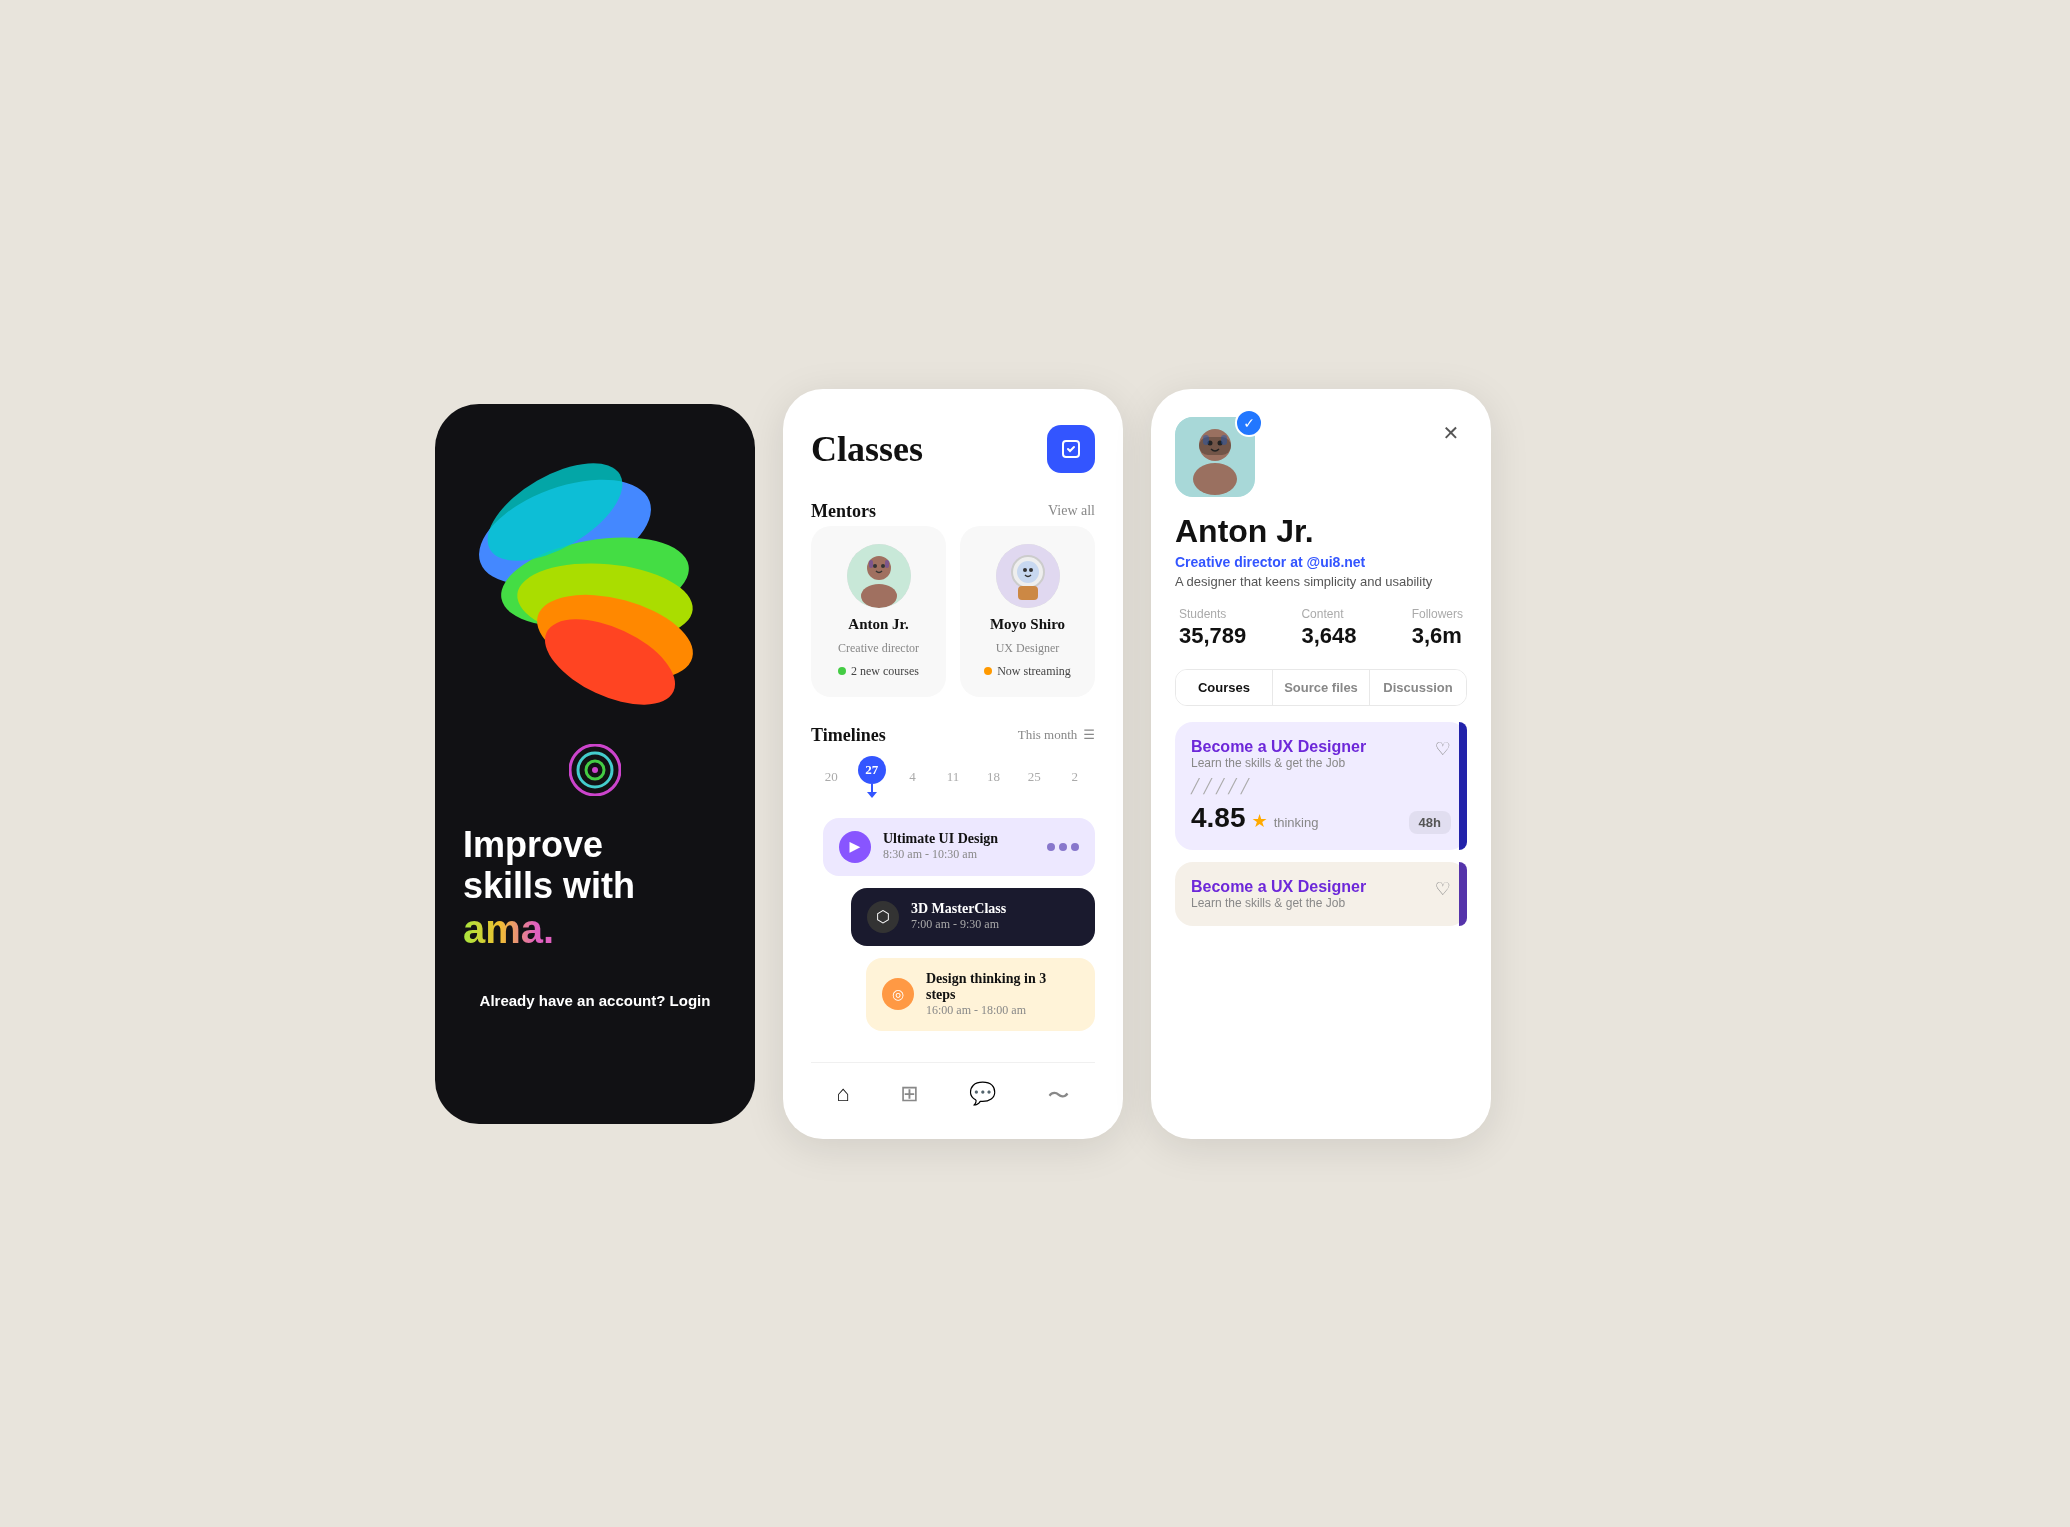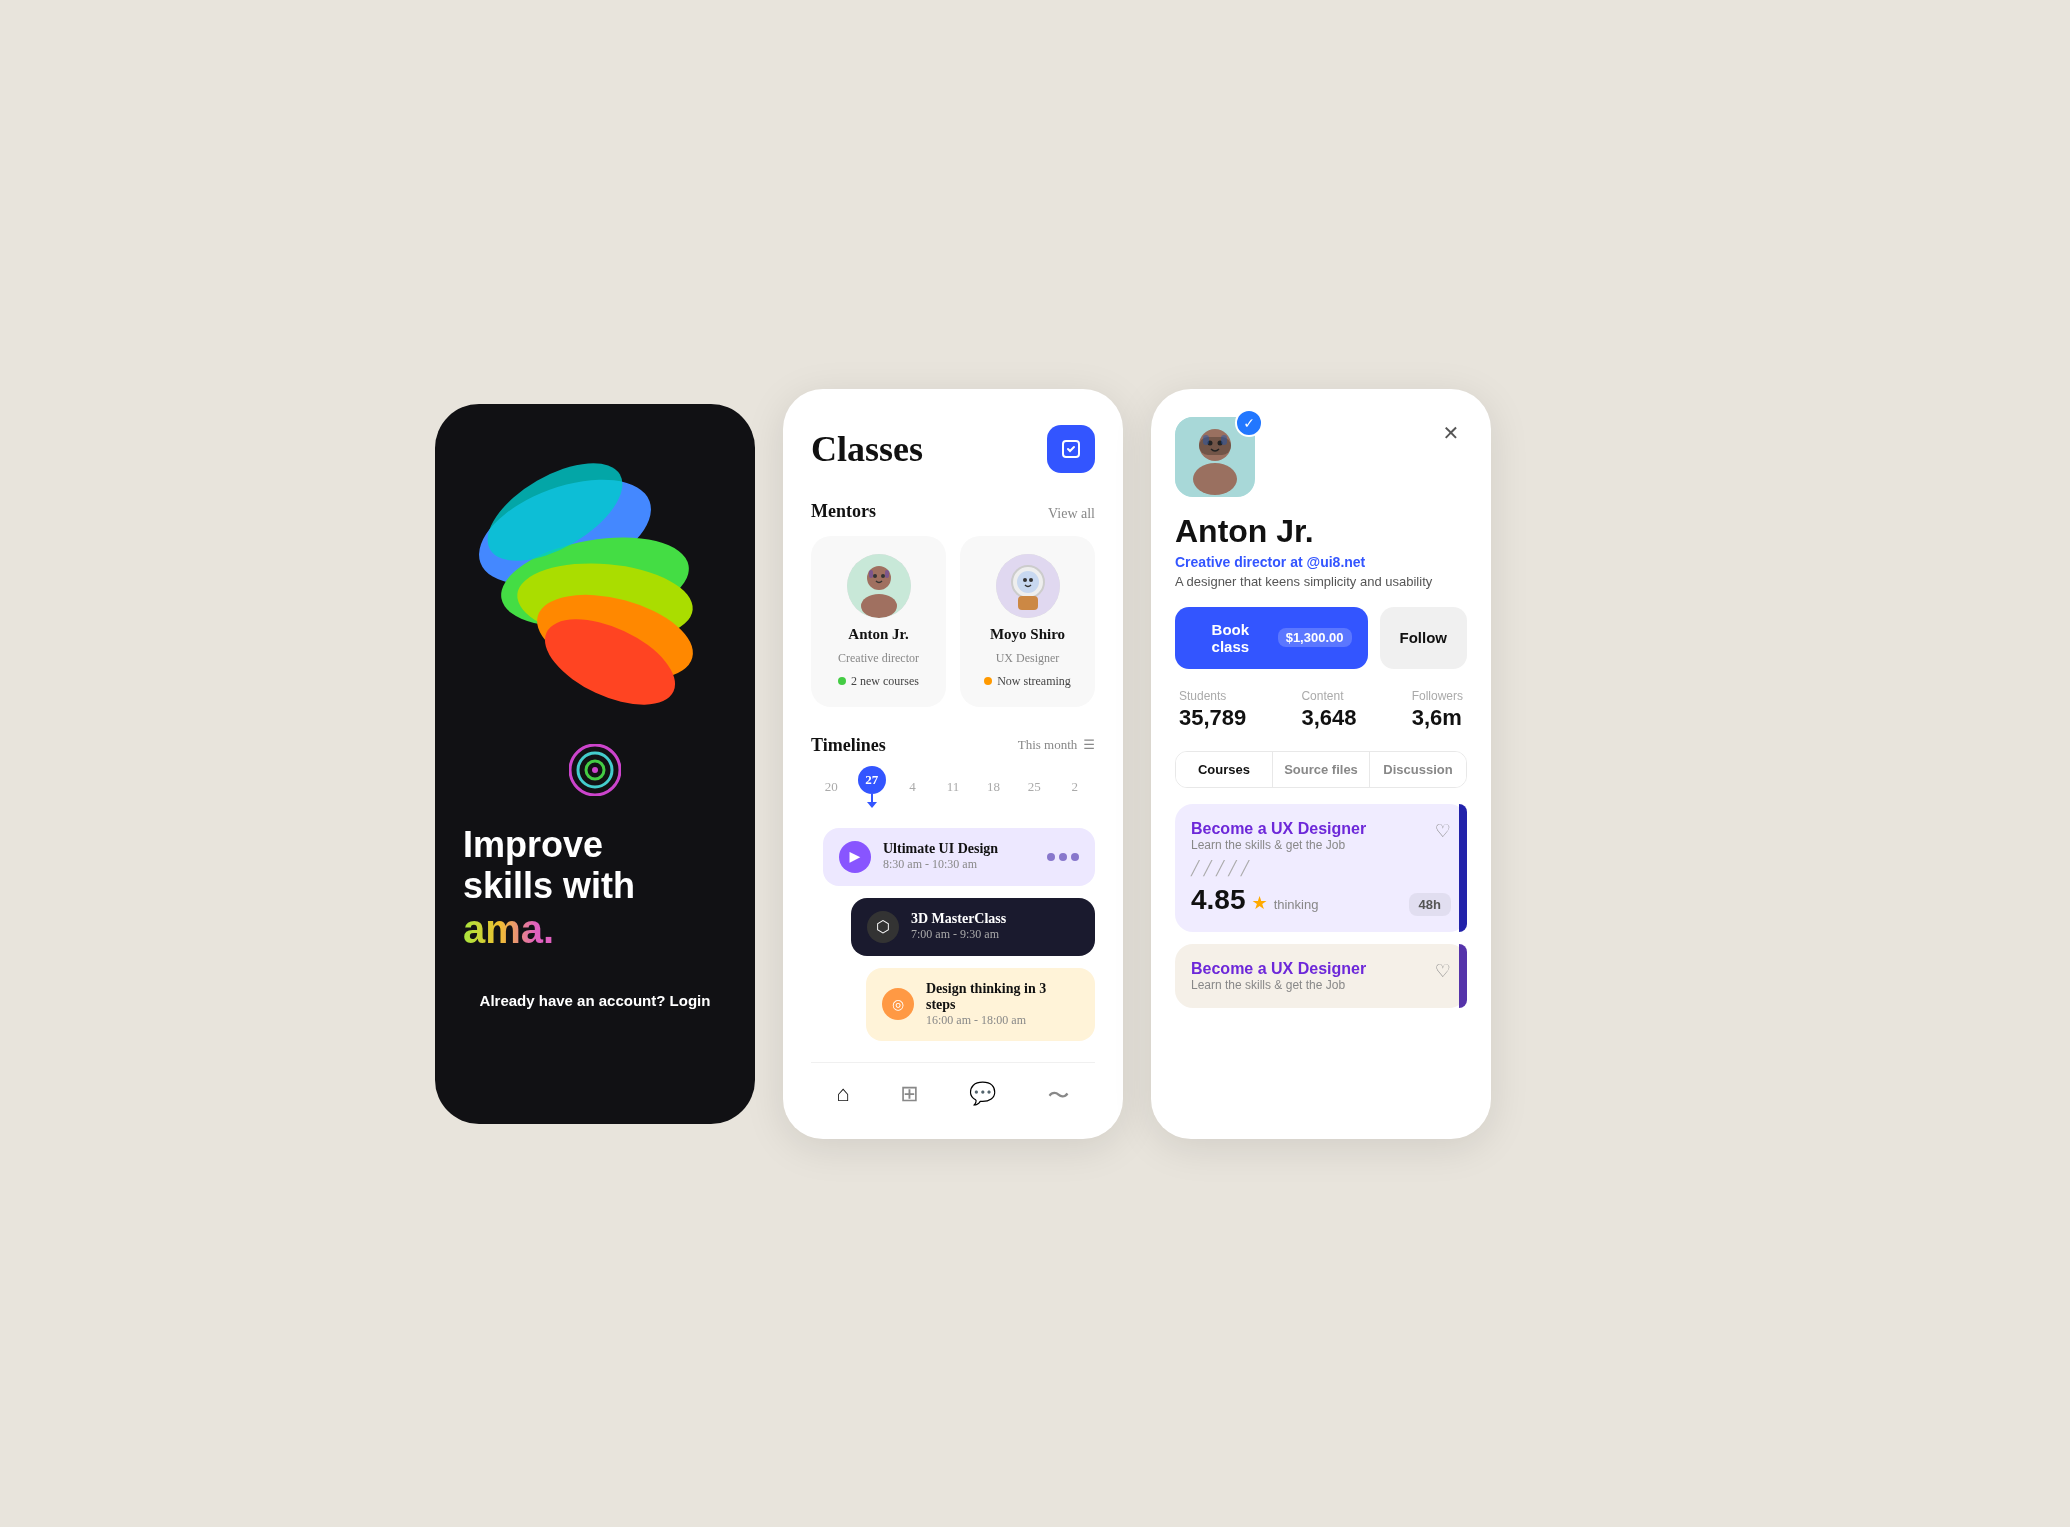--- a/index.html
+++ b/index.html
@@ -121,22 +121,22 @@
       height: 48px;
       background: #3355ff;
       border-radius: 14px;
       display: flex;
       align-items: center;
       justify-content: center;
     }
     .section-header {
       display: flex;
       justify-content: space-between;
-      align-items: flex-end;
-      margin-bottom: 14px;
+      align-items: center;
+      margin-bottom: 4px;
     }
     .section-title {
       font-size: 18px;
       font-weight: 700;
       color: #111;
     }
     .view-all {
       font-size: 14px;
       color: #888;
       cursor: pointer;
@@ -652,29 +652,20 @@
       <div class="close-btn">✕</div>
     </div>
 
     <div class="profile-name">Anton Jr.</div>
     <div class="profile-role">
       <span>Creative director at</span>
       <span style="color:#3355ff; font-weight:600;">@ui8.net</span>
     </div>
     <div class="profile-desc">A designer that keens simplicity and usability</div>
 
-    <div class="action-row">
-      <button class="book-btn">
-        <span>Book class</span>
-        <span class="book-price">$1,300.00</span>
-      </button>
-      <button class="follow-btn">
-        <span>Follow</span>
-      </button>
-    </div>
 
     <div class="stats-row">
       <div class="stat-item">
         <span class="stat-label">Students</span>
         <span class="stat-value">35,789</span>
       </div>
       <div class="stat-item">
         <span class="stat-label">Content</span>
         <span class="stat-value">3,648</span>
       </div>

